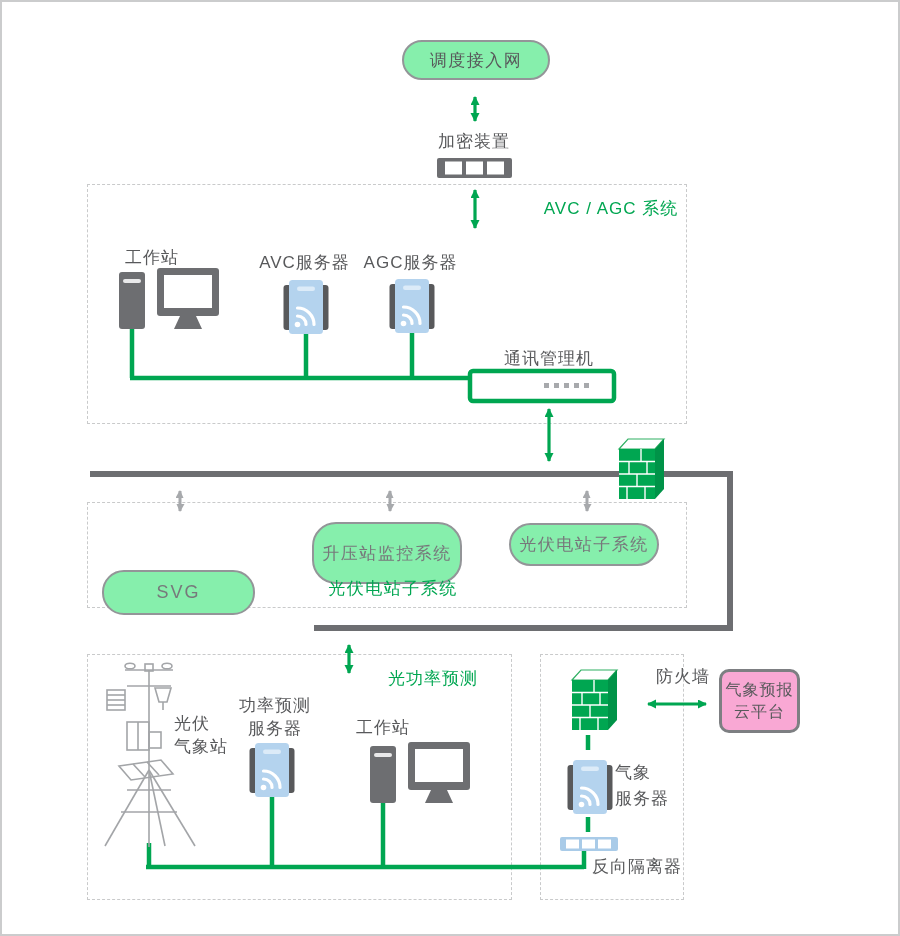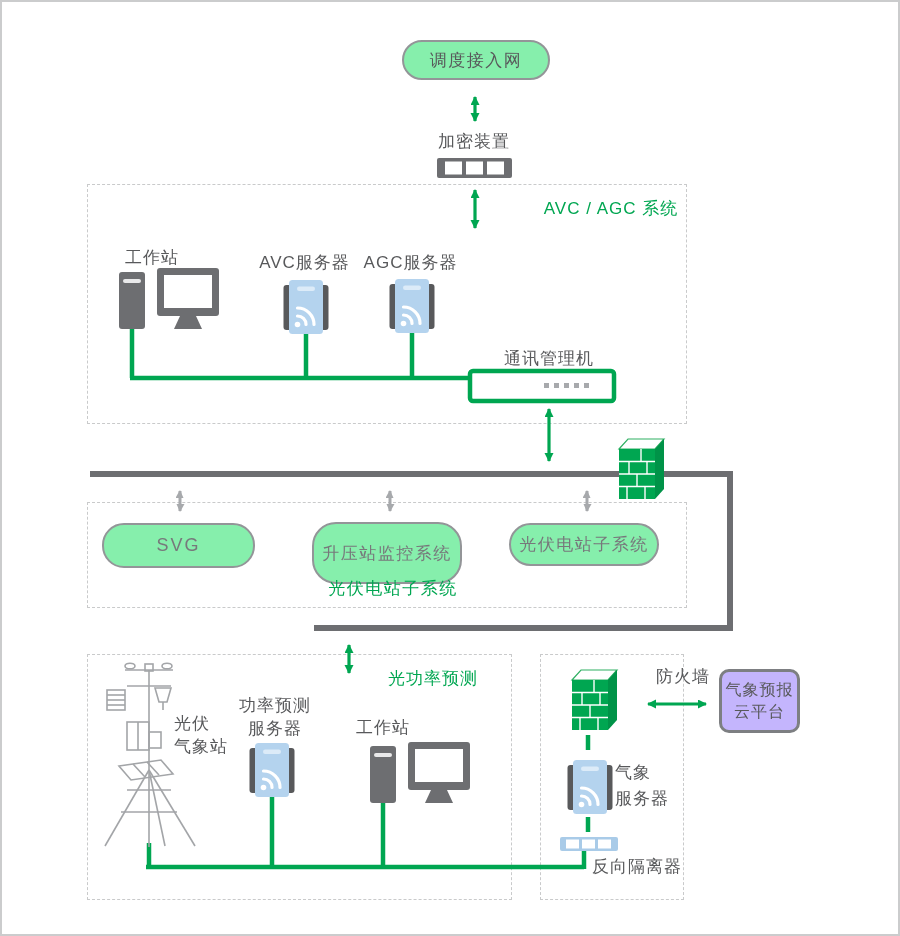--- a/index.html
+++ b/index.html
@@ -11,23 +11,23 @@
   .lbl{position:absolute;color:#58595b;font-size:17px;letter-spacing:1px;white-space:nowrap;line-height:20px;}
   .lbl.green{color:#00a651;}
   .lbl.ctr{text-align:center;}
   .lbl span{display:block;}
   .dashed{position:absolute;border:1px dashed #c9cacb;background:transparent;}
   .pill{
     position:absolute;border:2px solid #939598;border-radius:24px;background:#86efac;
     display:flex;align-items:center;justify-content:center;
     color:#77787b;font-size:17px;letter-spacing:1.5px;box-sizing:border-box;
   }
-  .pill.big{border-radius:22px;font-size:18px;letter-spacing:2px;}
+  .pill.big{border-radius:22px;font-size:18px;letter-spacing:2px;margin-top:47px;}
   .cloudbox{
-    position:absolute;border:3px solid #7d7f82;border-radius:10px;background:#c4b5fd;
+    position:absolute;border:3px solid #7d7f82;border-radius:10px;background:#f9a8d4;
     display:flex;flex-direction:column;align-items:center;justify-content:center;
     color:#58595b;font-size:16px;line-height:22px;letter-spacing:1px;box-sizing:border-box;
   }
   svg{position:absolute;left:0;top:0;}
 </style>
 </head>
 <body>
 
 <div id="canvas">
 

